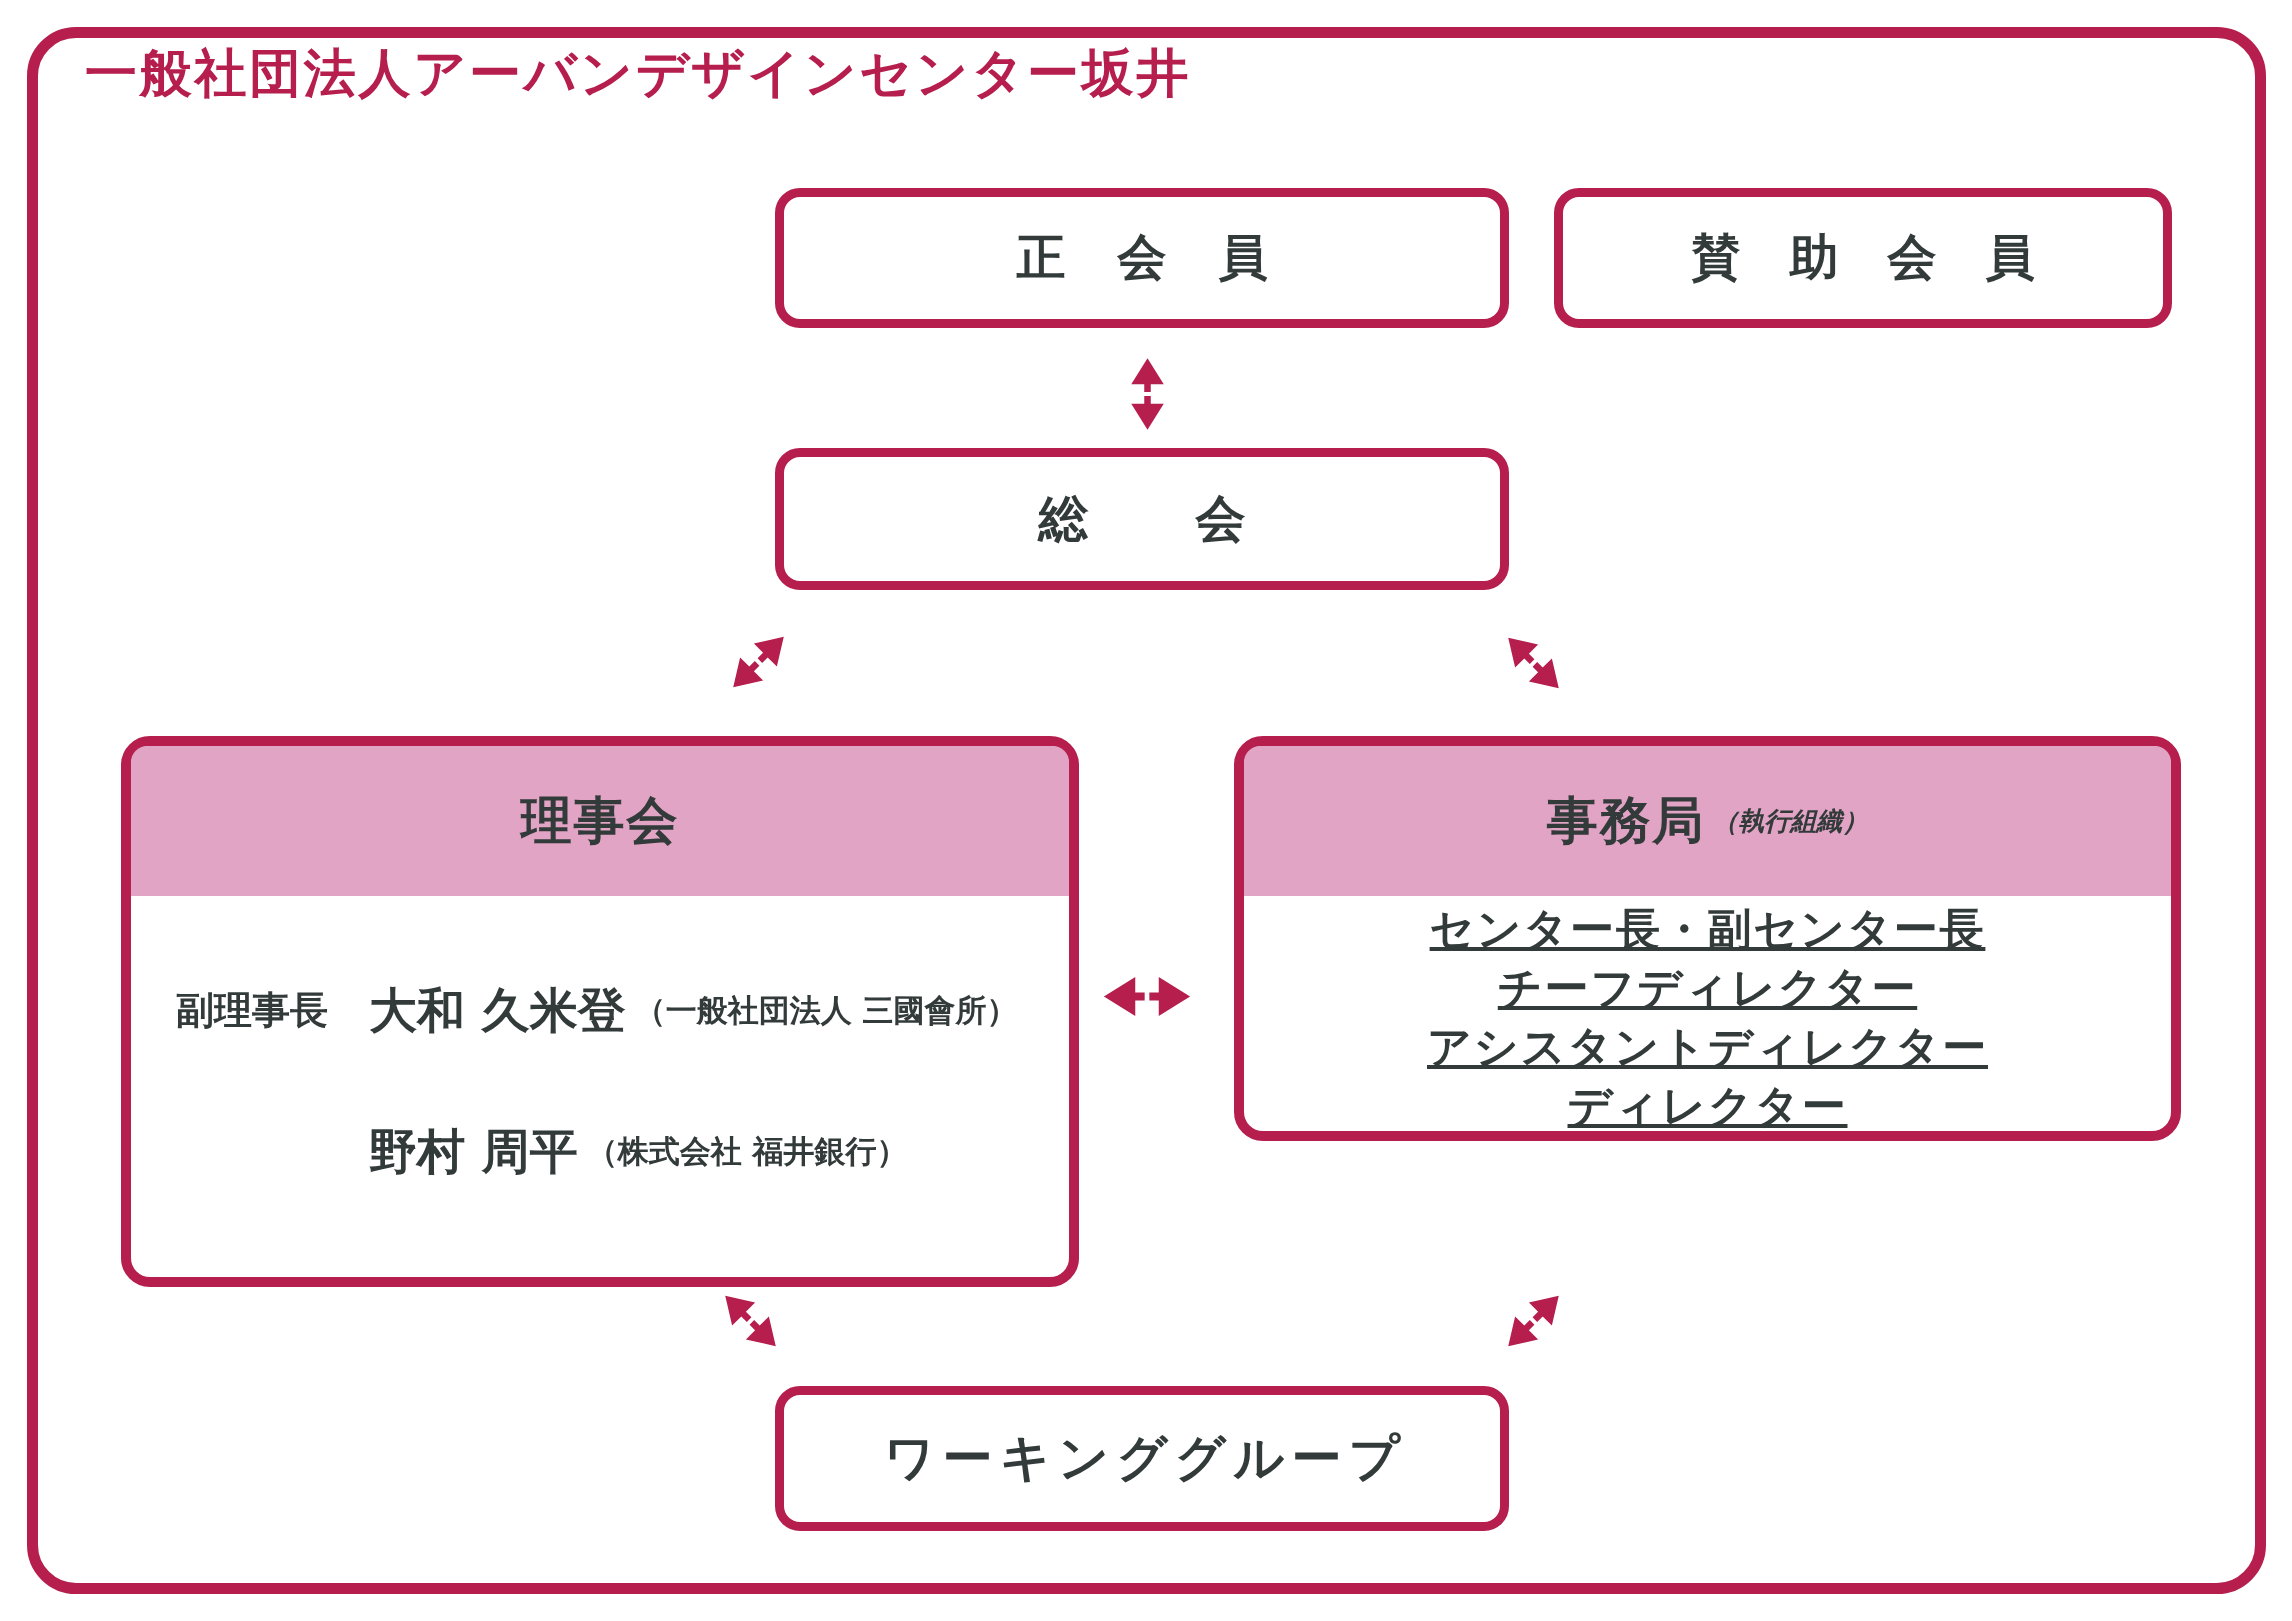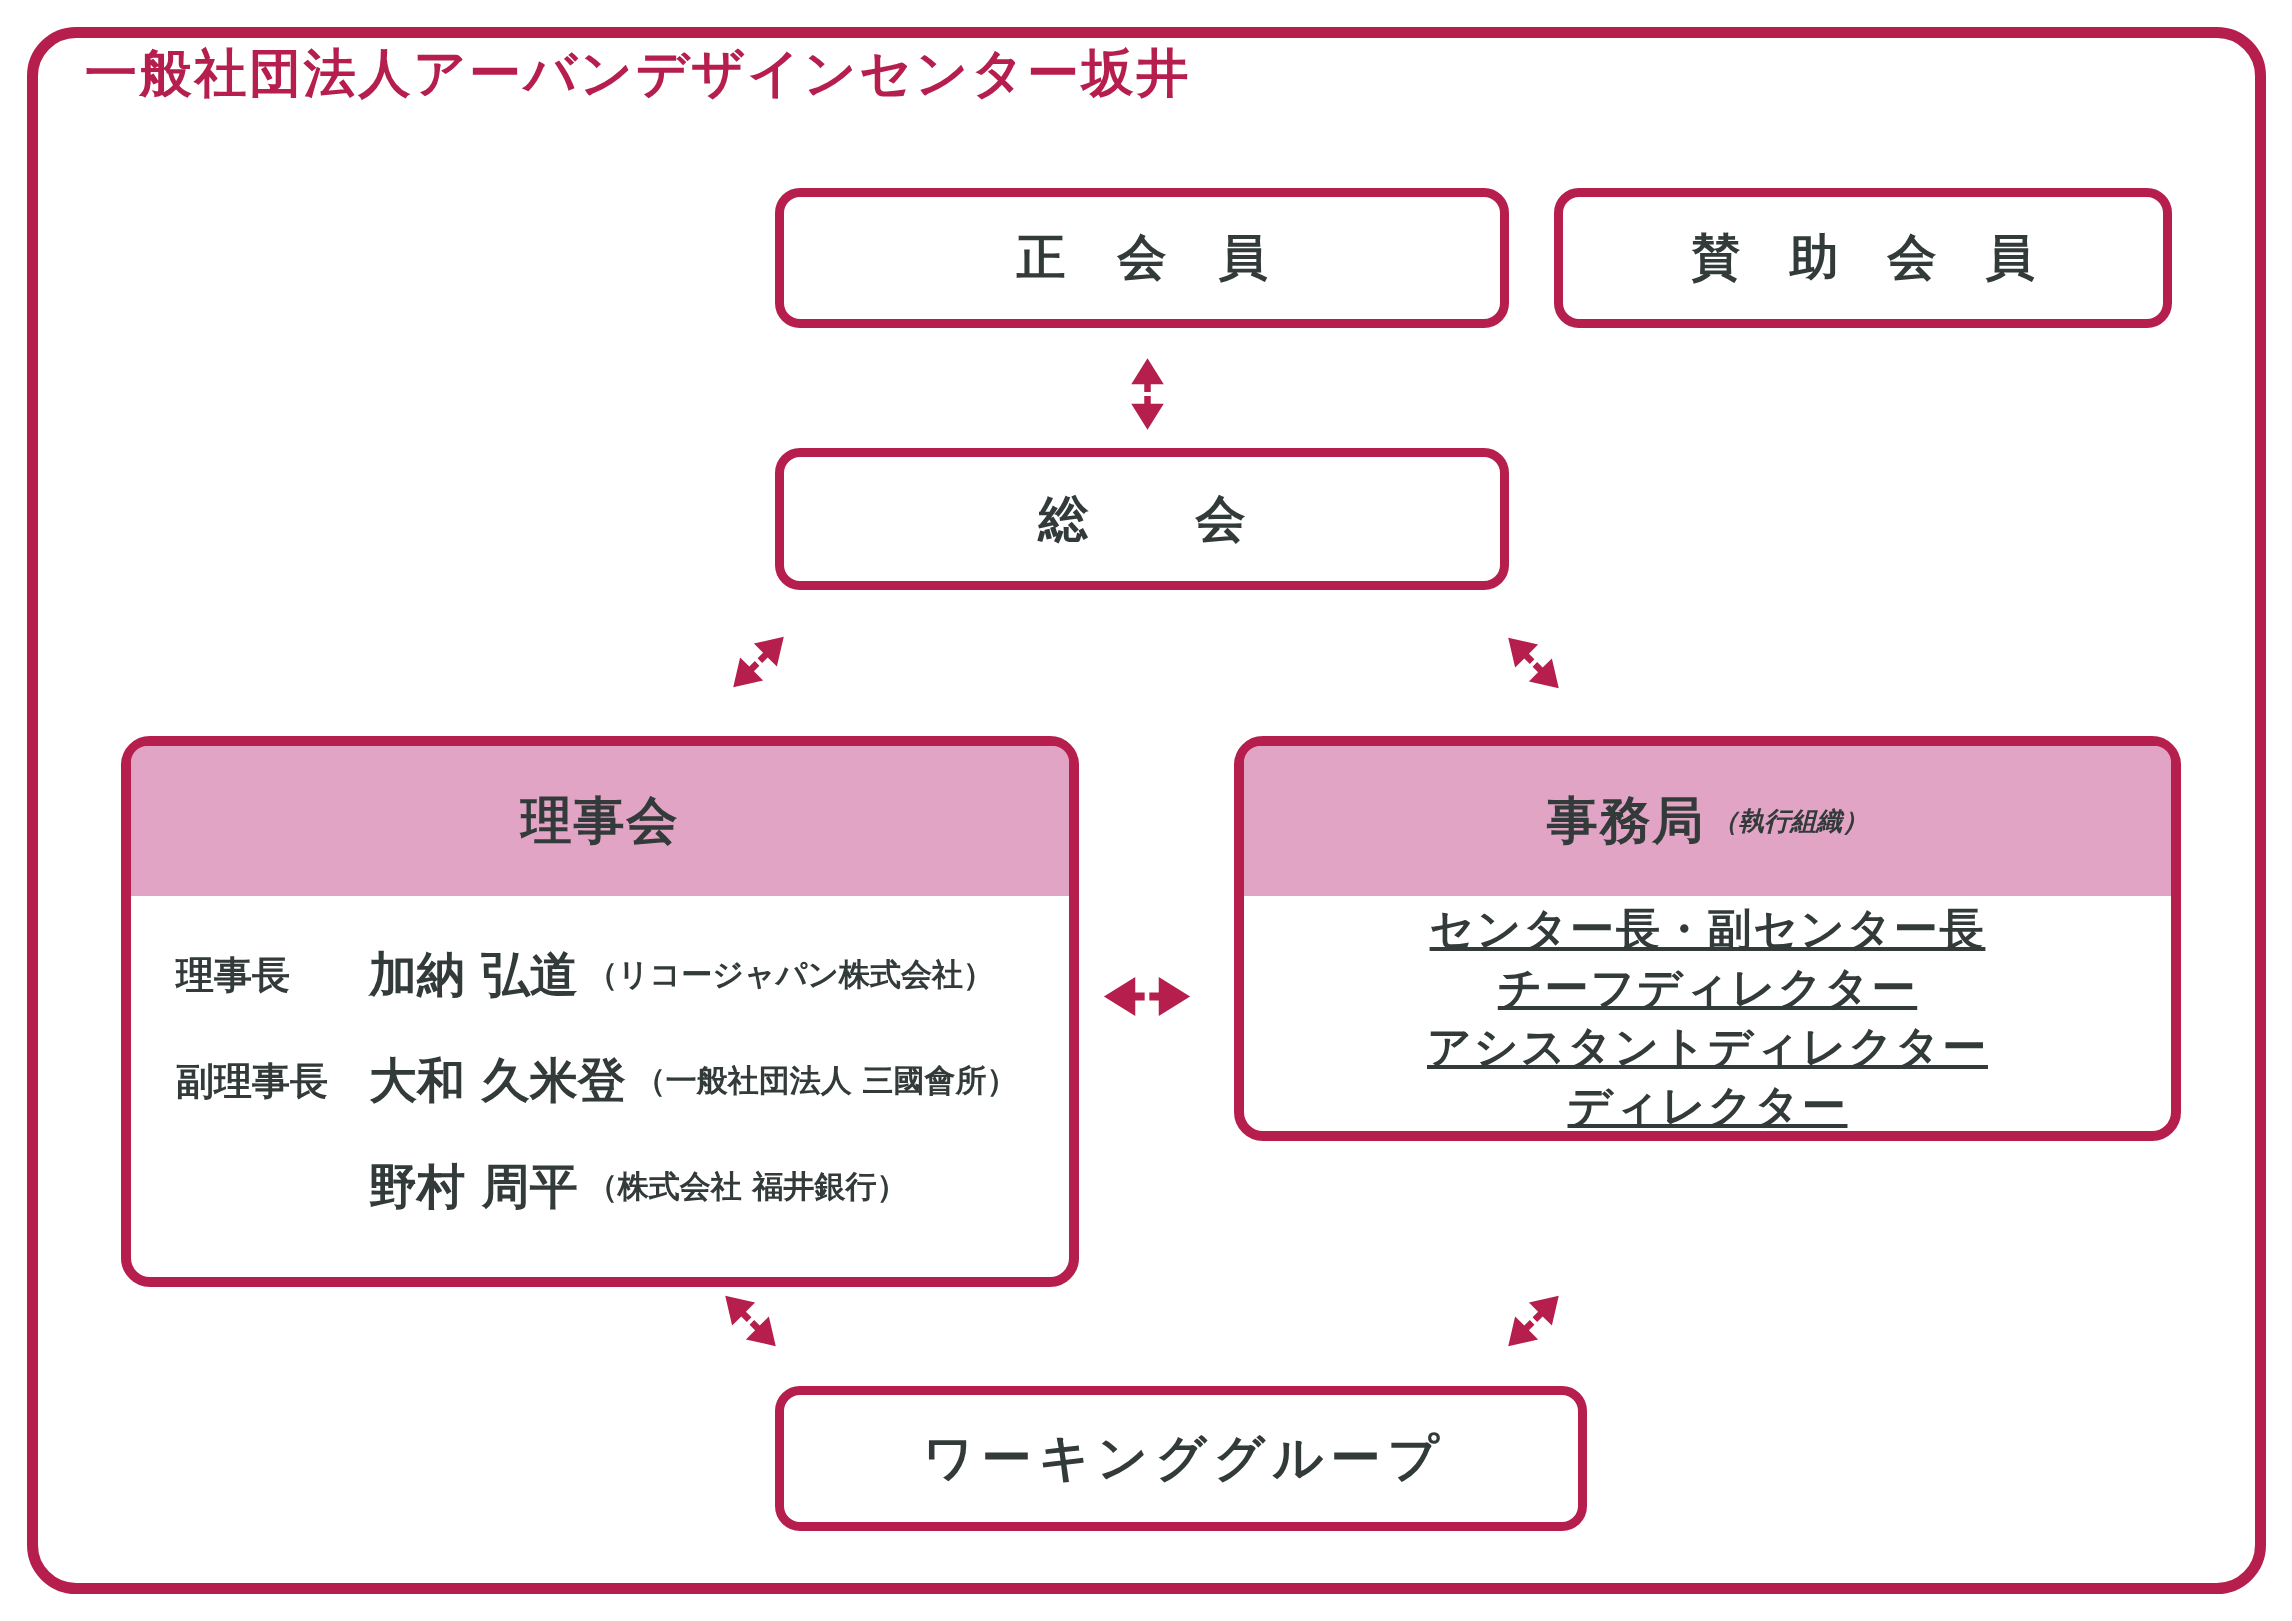--- a/index.html
+++ b/index.html
@@ -18,21 +18,21 @@
   }
   
   .sbox{
     position:absolute;background:#fff;border:9.9px solid #b51e4d;border-radius:25px;
     display:flex;align-items:center;justify-content:center;
     font-weight:bold;color:#333a3a;white-space:nowrap;
   }
   .b-regular{left:775px;top:188px;width:734px;height:140px;font-size:49px;letter-spacing:52px;padding-left:52px;}
   .b-support{left:1554px;top:188px;width:618px;height:140px;font-size:49px;letter-spacing:49px;padding-left:49px;}
   .b-assembly{left:775px;top:448px;width:734px;height:142px;font-size:50px;letter-spacing:107px;padding-left:107px;}
-  .b-working{left:775px;top:1386px;width:812px;height:145px;font-size:50px;letter-spacing:7.2px;padding-left:7.2px;}
+  .b-working{left:775px;top:1386px;width:734px;height:145px;font-size:50px;letter-spacing:7.2px;padding-left:7.2px;}
   
   .bigbox{
     position:absolute;background:#fff;border:10.7px solid #b51e4d;border-radius:29px;
   }
   .b-board{left:121px;top:736px;width:958px;height:551px;}
   .b-secretariat{left:1234px;top:736px;width:947px;height:405px;}
   .bighead{
     height:150px;background:#e2a4c5;border-radius:16px 16px 0 0;
     display:flex;align-items:center;justify-content:center;
     font-weight:bold;color:#333a3a;white-space:nowrap;
@@ -120,25 +120,20 @@
         <use href="#dbl-v"></use>
       </svg>
   </div>
 
   <div class="bigbox b-board">
     <div class="bighead">
       <span class="head-main">理事会</span>
     </div>
     <div class="board-rows">
       <div class="brow">
-        <span class="brole">理事長</span>
-        <span class="bname">加納 弘道</span>
-        <span class="baff">（リコージャパン株式会社）</span>
-      </div>
-      <div class="brow">
         <span class="brole">副理事長</span>
         <span class="bname">大和 久米登</span>
         <span class="baff">（一般社団法人 三國會所）</span>
       </div>
       <div class="brow">
         <span class="brole"></span>
         <span class="bname">野村 周平</span>
         <span class="baff">（株式会社 福井銀行）</span>
       </div>
     </div>

